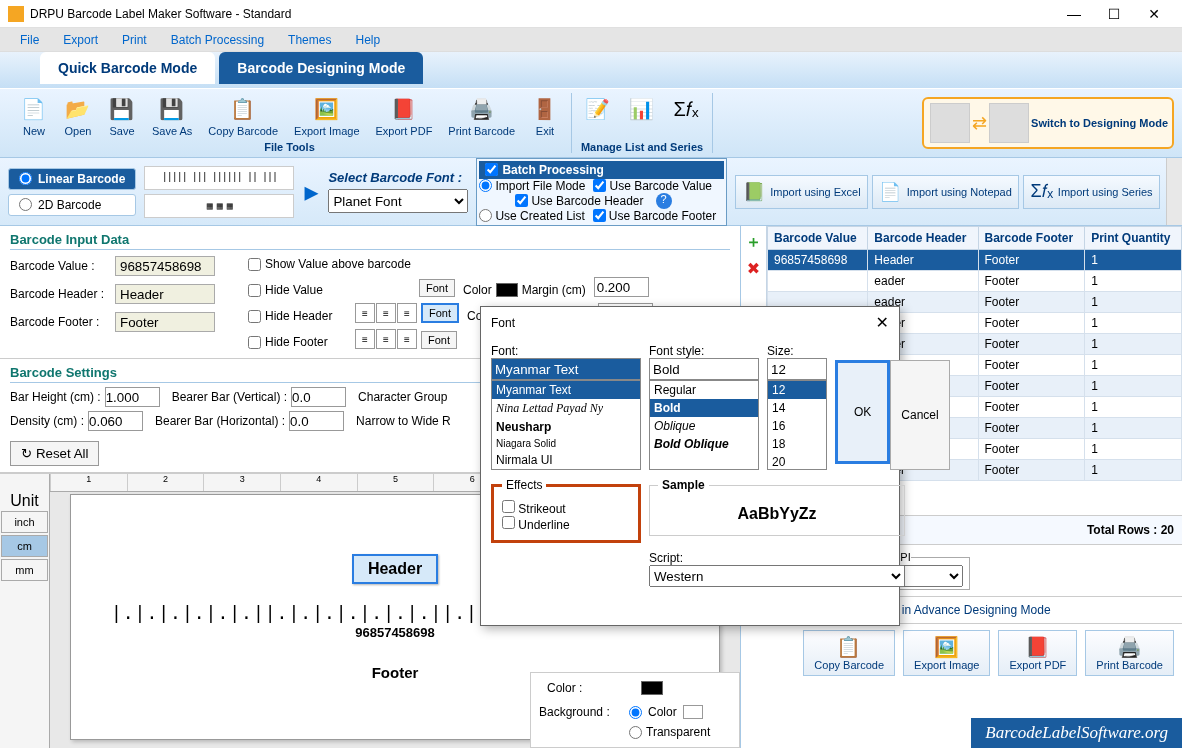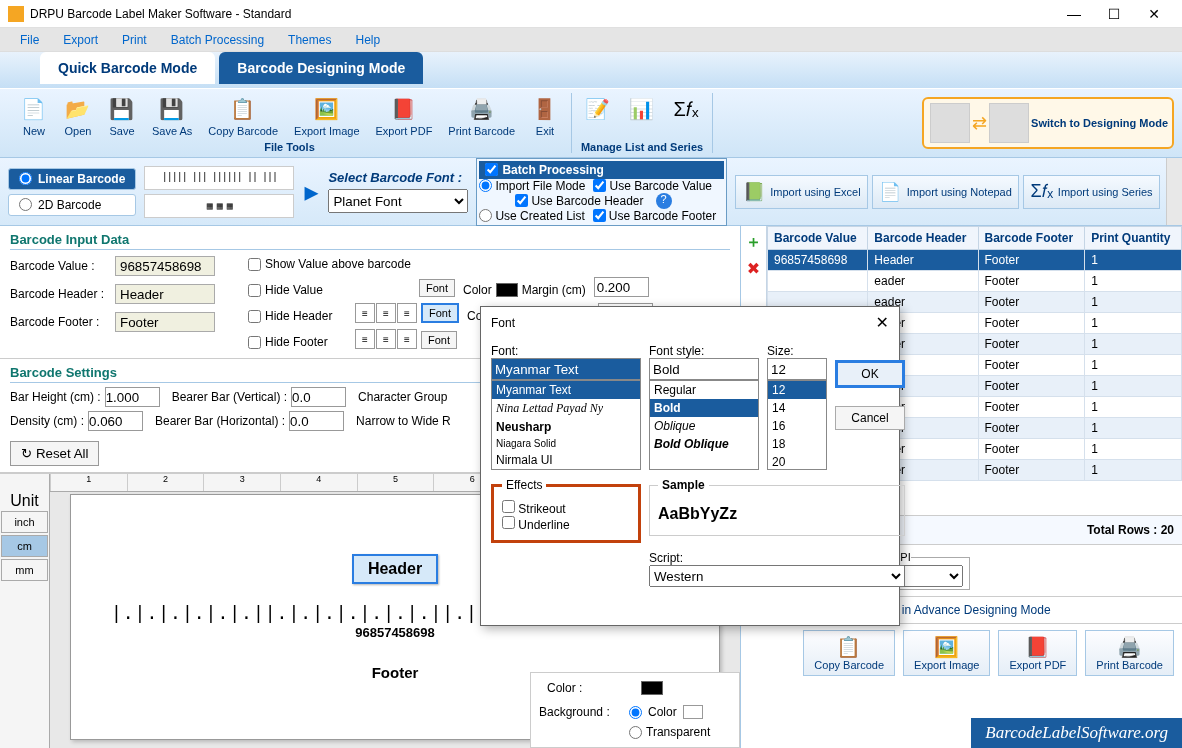--- a/index.html
+++ b/index.html
@@ -104,21 +104,21 @@
 .font-dialog label { font-size:12px; }
 .font-dialog input[type=text] { width:100%; height:22px; border:1px solid #888; padding:0 3px; }
 .font-dialog input.hl { background:#1a5c9e; color:#fff; }
 .font-list { height:90px; border:1px solid #888; overflow-y:scroll; font-size:12px; }
 .font-list div { padding:2px 4px; }
 .font-list div.sel { background:#1a5c9e; color:#fff; }
 .ok-btn { border:3px solid #2a7de1; padding:4px 16px; background:#e8f0f9; font-size:12px; margin-bottom:6px; }
 .cancel-btn { border:1px solid #aaa; padding:4px 10px; background:#f5f5f5; font-size:12px; }
 .effects { grid-column:1; border:3px solid #c2410c; padding:8px; font-size:12px; }
 .effects legend, .sample legend, .script legend { font-size:12px; padding:0 4px;}
-.sample { grid-column:2 / span 3; border:1px solid #ccc; padding:8px; display:flex; align-items:center; justify-content:space-between; font-weight:bold; font-size:16px; height:58px;}
+.sample { grid-column:2 / span 3; border:1px solid #ccc; padding:8px; display:flex; align-items:center; justify-content:center; font-weight:bold; font-size:16px; height:58px;}
 .script { grid-column:2 / span 3; }
 .script select { width:100%; height:22px; }
 .right-meta { display:flex; padding:0; }
 .action-col { width:26px; display:flex; flex-direction:column; align-items:center; padding:6px 0; gap:6px; background:#fff; border-right:1px solid #c5d5e5;}
 .action-col span { font-size:16px; cursor:pointer; }
 </style>
 </head>
 <body>
 
 <div class="titlebar">
@@ -552,21 +552,21 @@
     <div><label>Size:</label><input type="text" value="12" style="">
       <div class="font-list">
         <div class="sel">12</div>
         <div>14</div>
         <div>16</div>
         <div>18</div>
         <div>20</div>
 
       </div>
     </div>
-    <div style="display:flex;flex-direction:column;gap:12px;padding-top:16px;">
+    <div style="display:flex;flex-direction:row;gap:0;padding-top:16px;">
       <button class="ok-btn">OK</button>
       <button class="cancel-btn">Cancel</button>
     </div>
     <fieldset class="effects">
         <legend>Effects</legend>
       <label style="display:block;"><input type="checkbox" style=""> <span>Strikeout</span></label>
       <label style="display:block;"><input type="checkbox" style=""> <span>Underline</span></label>
     </fieldset>
     <fieldset class="sample">
         <legend>Sample</legend>

